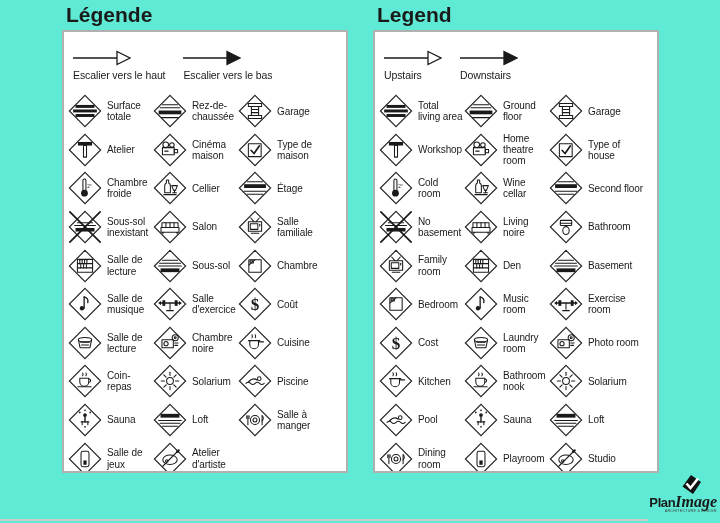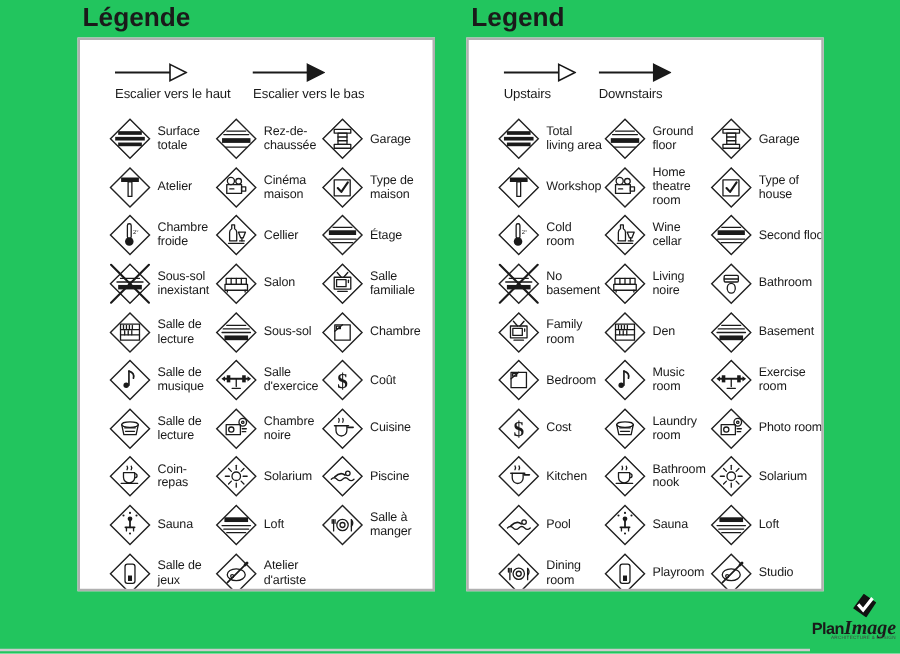--- a/index.html
+++ b/index.html
@@ -1,26 +1,26 @@
 <!DOCTYPE html>
 <html><head>
 <meta charset="utf-8">
 <style>
   html,body{margin:0;padding:0;background:#fff;}
   body{
     width:720px;height:523px;overflow:hidden;
     font-family:"Liberation Sans", sans-serif;color:#1a1a1a;
   }
-  .sheet{position:relative;width:720px;height:523px;background:#22c55e;}
+  .sheet{position:relative;width:720px;height:523px;background:#5eead4;}
   .panel-col{position:absolute;top:2px;width:286px;}
   .panel-title{font-size:21px;font-weight:bold;margin:0 0 0 4px;height:26px;line-height:26px;}
   .panel-box{
     margin-top:2px;height:443px;box-sizing:border-box;
     border:2px solid #b0b0b0;background:#fff;
-    padding:12px 0 0 22px;overflow:hidden;
+    padding:12px 0 0 3px;overflow:hidden;
   }
   .arrow-row{display:flex;align-items:flex-start;margin:6px 0 6px 6px;height:36px;}
   .arrow-item{margin-right:18px;}
   .arrow-item svg{display:block;}
   .arrow-label{font-size:10.5px;margin-top:3px;white-space:nowrap;letter-spacing:-0.1px;}
   .grid{display:grid;grid-template-columns:85px 85px 96px;grid-auto-rows:38.6px;align-items:center;}
   .cell{display:flex;align-items:center;gap:4px;min-width:0;}
   .icn{flex:0 0 36px;width:36px;height:36px;}
   .icn svg{display:block;}
   .lbl{font-size:10px;line-height:1.12;letter-spacing:-0.1px;}

